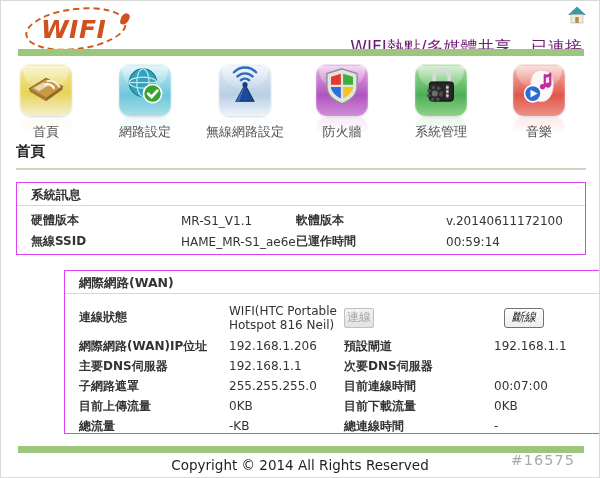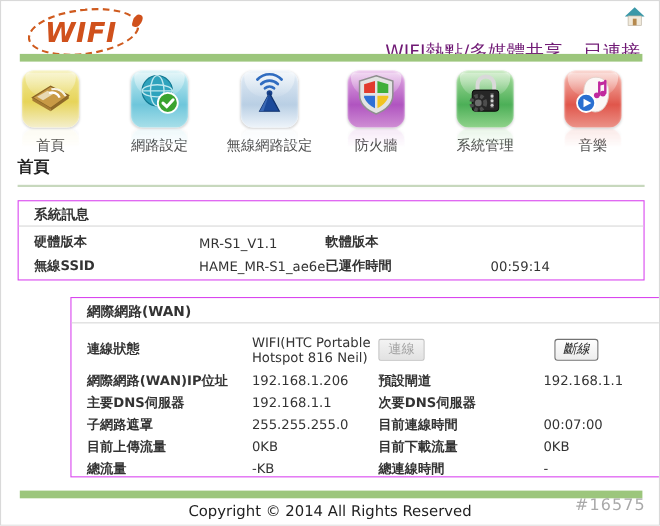--- a/index.html
+++ b/index.html
@@ -56,29 +56,29 @@
               font-size:12px; color:#333; align-items:center; }
   .grid-row .lbl { font-weight:bold; }
   .box-sysinfo .grid-row { height:21px; }
   .box-sysinfo .rows { padding-top:4px; }
   .box-wan .grid-row { height:20px; }
   .row-conn { height:37px !important; align-items:center; }
   .row-conn .val-wrap { line-height:14px; padding-right:6px; }
   .box-wan .rows { padding-top:5px; }
 
   .btn { font-size:12px; height:20px; cursor:pointer; font-family:inherit; }
-  .btn-connect { width:42px; color:#a3a3a3; background:linear-gradient(#f3f3f3,#e2e2e2);
+  .btn-connect { width:30px; color:#a3a3a3; background:linear-gradient(#f3f3f3,#e2e2e2);
                  border:1px solid #c0c0c0; border-radius:2px; cursor:default; }
   .btn-disconnect { width:40px; color:#1c1c1c; background:linear-gradient(#fefefe,#ededed);
                     border:1px solid #737373; border-radius:3px; margin-left:10px;font-style:italic; }
 
   
   .copyright { position:absolute; left:0; top:456px; width:100%; text-align:center;
                font-size:13.5px; color:#1f1f1f; }
-  .watermark { position:absolute; right:12px; top:451px; font-size:14.5px; color:#a9a9a9;
+  .watermark { position:absolute; right:24px; top:451px; font-size:14.5px; color:#a9a9a9;
                letter-spacing:1px; }
 </style>
 </head>
 <body>
 
 <div class="page">
 
   <div class="logo">
     <div class="logo-ellipse"></div>
     <div class="logo-text">WIFI</div>
@@ -191,20 +191,21 @@
   <div class="page-title">首頁</div>
   <div class="title-rule"></div>
 
   <div class="box box-sysinfo">
     <div class="box-header">系統訊息</div>
     <div class="rows">
       <div class="grid-row">
         <span class="lbl">硬體版本</span>
         <span>MR-S1_V1.1</span>
         <span class="lbl">軟體版本</span>
+        <span>v.20140611172100</span>
       </div>
       <div class="grid-row">
         <span class="lbl">無線SSID</span>
         <span>HAME_MR-S1_ae6e</span>
         <span class="lbl">已運作時間</span>
         <span>00:59:14</span>
       </div>
     </div>
   </div>
 

